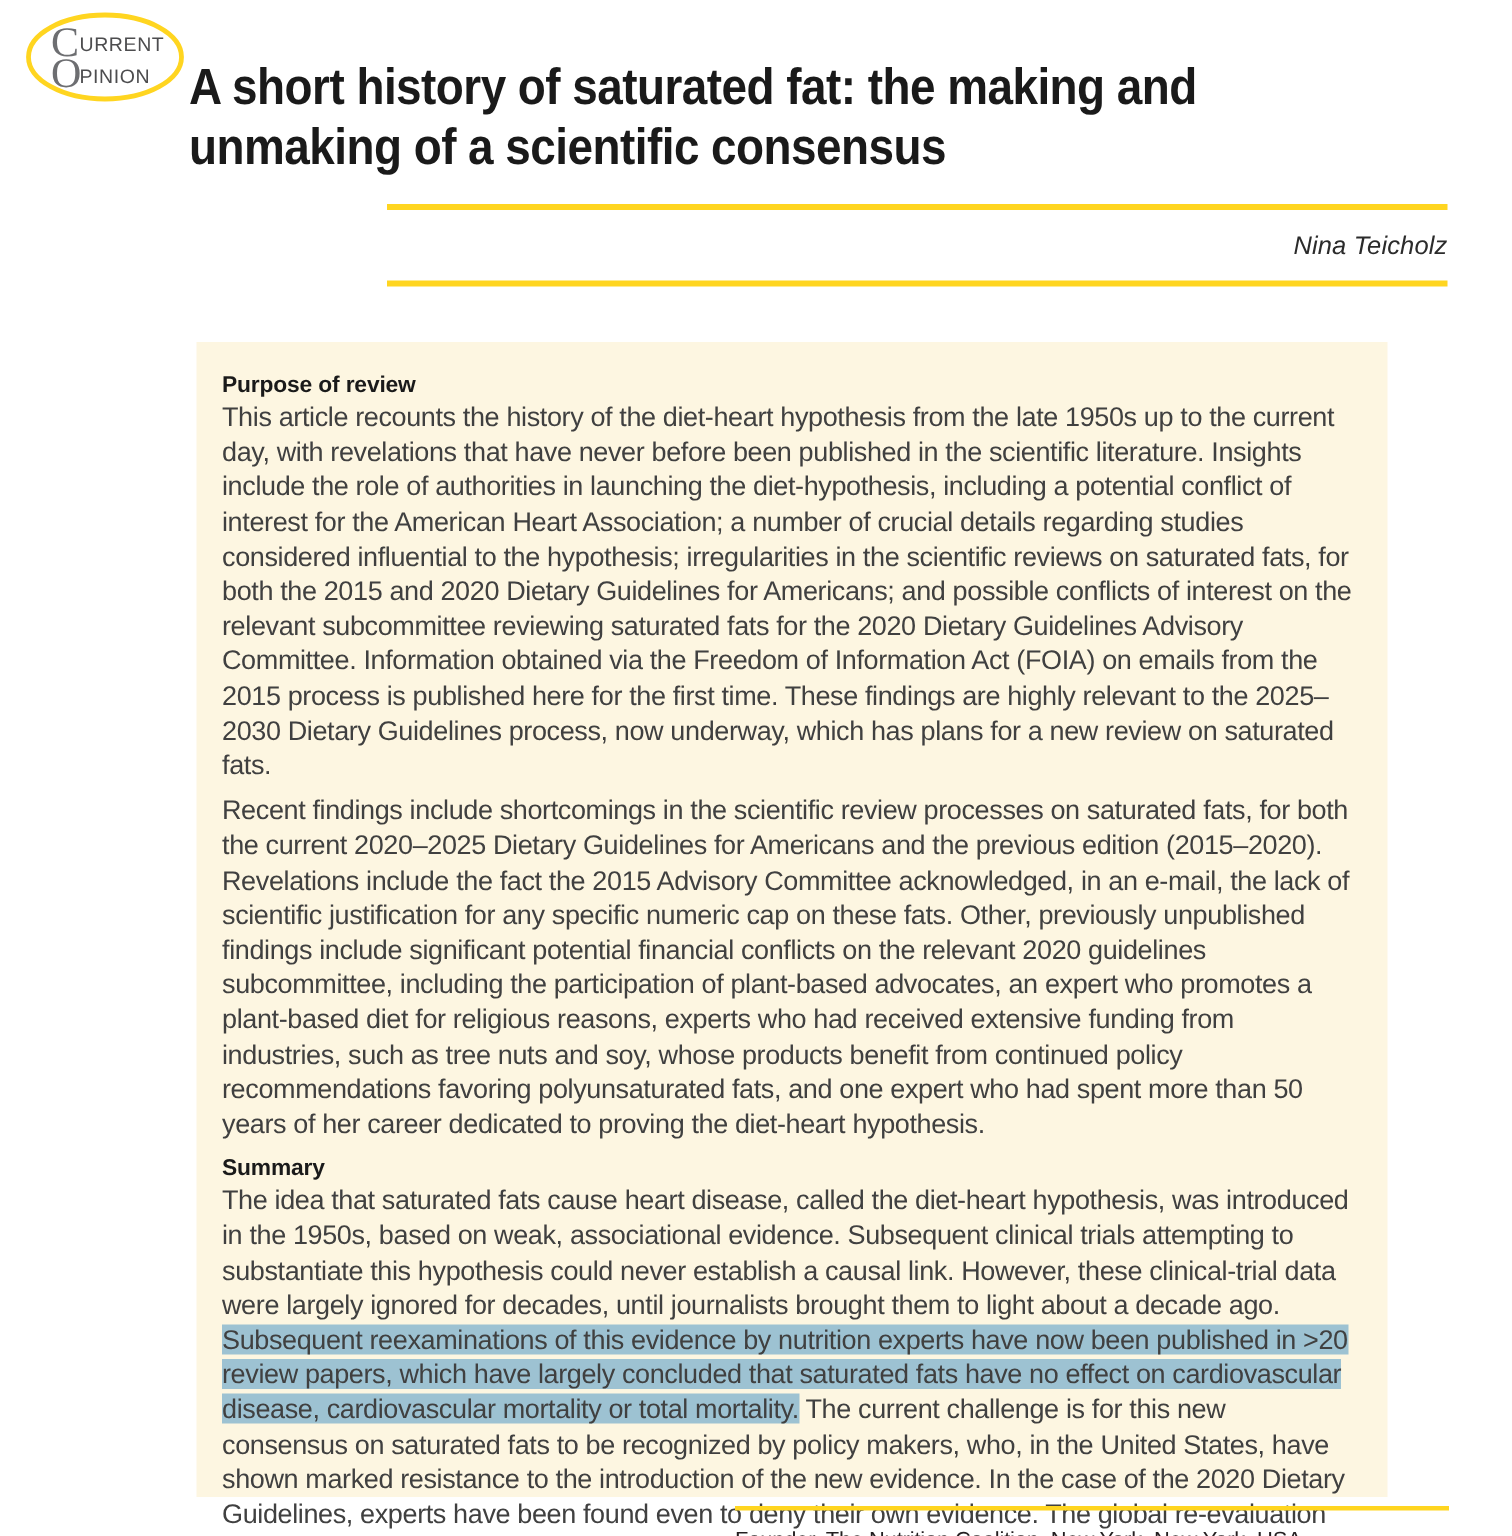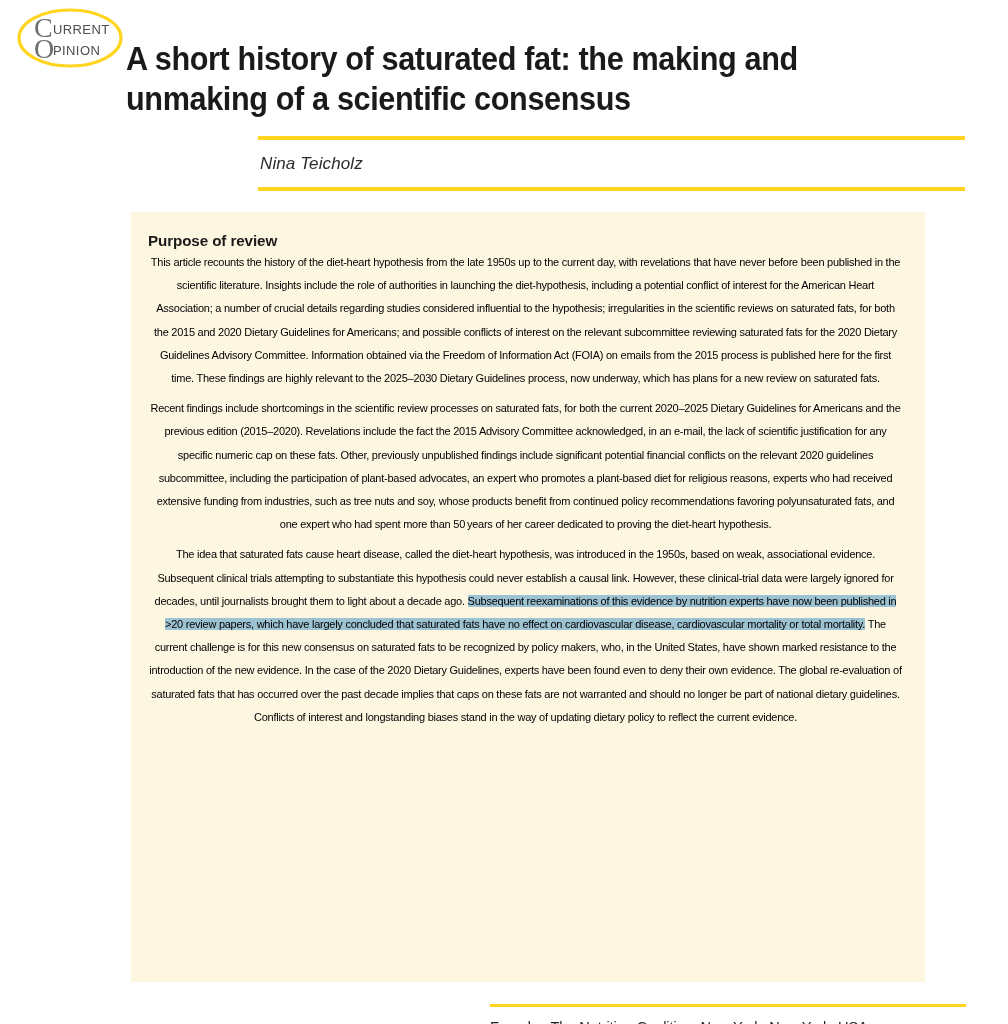--- a/index.html
+++ b/index.html
@@ -60,51 +60,52 @@
     background: #ffd520;
     width: 100%;
   }
   #author-name {
     font-family: "Liberation Sans", sans-serif;
     font-style: italic;
     font-size: 17px;
     color: #2b2b2b;
     padding: 14px 0 13px 2px;
     letter-spacing: 0.1px;
+    text-align: right;
   }
 
   
   #abstract-box {
     position: absolute;
     left: 131px;
-    top: 212px;
+    top: 228px;
     width: 794px;
     height: 770px;
     background: #fdf6e1;
     box-sizing: border-box;
     padding: 18px 22px 16px 17px;
   }
 
   .abstract-section {
     margin-bottom: 7px;
   }
   .abstract-heading {
     font-family: "Liberation Sans", sans-serif;
     font-weight: bold;
     font-size: 15.2px;
     line-height: 21px;
     color: #1a1a1a;
     letter-spacing: -0.1px;
   }
   .abstract-body {
     font-family: "Liberation Serif", "Liberation Sans", sans-serif;
-    font-size: 11px;
+    font-size: 18px;
     line-height: 23.2px;
-    color: #000000;
-    text-align: center;
+    color: #404040;
+    text-align: left;
     letter-spacing: -0.25px;
     font-family: "Liberation Sans", sans-serif;
   }
   .hl {
     background: #9dc2d2;
     box-decoration-break: clone;
     -webkit-box-decoration-break: clone;
   }
 
   
@@ -157,20 +158,21 @@
   <div class="abstract-section">
     <div class="abstract-heading">Purpose of review</div>
     <div class="abstract-body">This article recounts the history of the diet-heart hypothesis from the late 1950s up to the current day, with revelations that have never before been published in the scientific literature. Insights include the role of authorities in launching the diet-hypothesis, including a potential conflict of interest for the American Heart Association; a number of crucial details regarding studies considered influential to the hypothesis; irregularities in the scientific reviews on saturated fats, for both the 2015 and 2020 Dietary Guidelines for Americans; and possible conflicts of interest on the relevant subcommittee reviewing saturated fats for the 2020 Dietary Guidelines Advisory Committee. Information obtained via the Freedom of Information Act (FOIA) on emails from the 2015 process is published here for the first time. These findings are highly relevant to the 2025–2030 Dietary Guidelines process, now underway, which has plans for a new review on saturated fats.</div>
   </div>
 
   <div class="abstract-section">
     <div class="abstract-body">Recent findings include shortcomings in the scientific review processes on saturated fats, for both the current 2020–2025 Dietary Guidelines for Americans and the previous edition (2015–2020). Revelations include the fact the 2015 Advisory Committee acknowledged, in an e-mail, the lack of scientific justification for any specific numeric cap on these fats. Other, previously unpublished findings include significant potential financial conflicts on the relevant 2020 guidelines subcommittee, including the participation of plant-based advocates, an expert who promotes a plant-based diet for religious reasons, experts who had received extensive funding from industries, such as tree nuts and soy, whose products benefit from continued policy recommendations favoring polyunsaturated fats, and one expert who had spent more than 50 years of her career dedicated to proving the diet-heart hypothesis.</div>
   </div>
 
   <div class="abstract-section">
+    <div class="abstract-heading">Summary</div>
     <div class="abstract-body"><span>The idea that saturated fats cause heart disease, called the diet-heart hypothesis, was introduced in the 1950s, based on weak, associational evidence. Subsequent clinical trials attempting to substantiate this hypothesis could never establish a causal link. However, these clinical-trial data were largely ignored for decades, until journalists brought them to light about a decade ago. </span><span class="hl">Subsequent reexaminations of this evidence by nutrition experts have now been published in &gt;20 review papers, which have largely concluded that saturated fats have no effect on cardiovascular disease, cardiovascular mortality or total mortality.</span><span> The current challenge is for this new consensus on saturated fats to be recognized by policy makers, who, in the United States, have shown marked resistance to the introduction of the new evidence. In the case of the 2020 Dietary Guidelines, experts have been found even to deny their own evidence. The global re-evaluation of saturated fats that has occurred over the past decade implies that caps on these fats are not warranted and should no longer be part of national dietary guidelines. Conflicts of interest and longstanding biases stand in the way of updating dietary policy to reflect the current evidence.</span></div>
   </div>
 
 </div>
 
 <div id="footer-block">
   <div id="footer-rule"></div>
   <div id="affiliation">Founder, The Nutrition Coalition, New York, New York, USA</div>
 </div>
 

